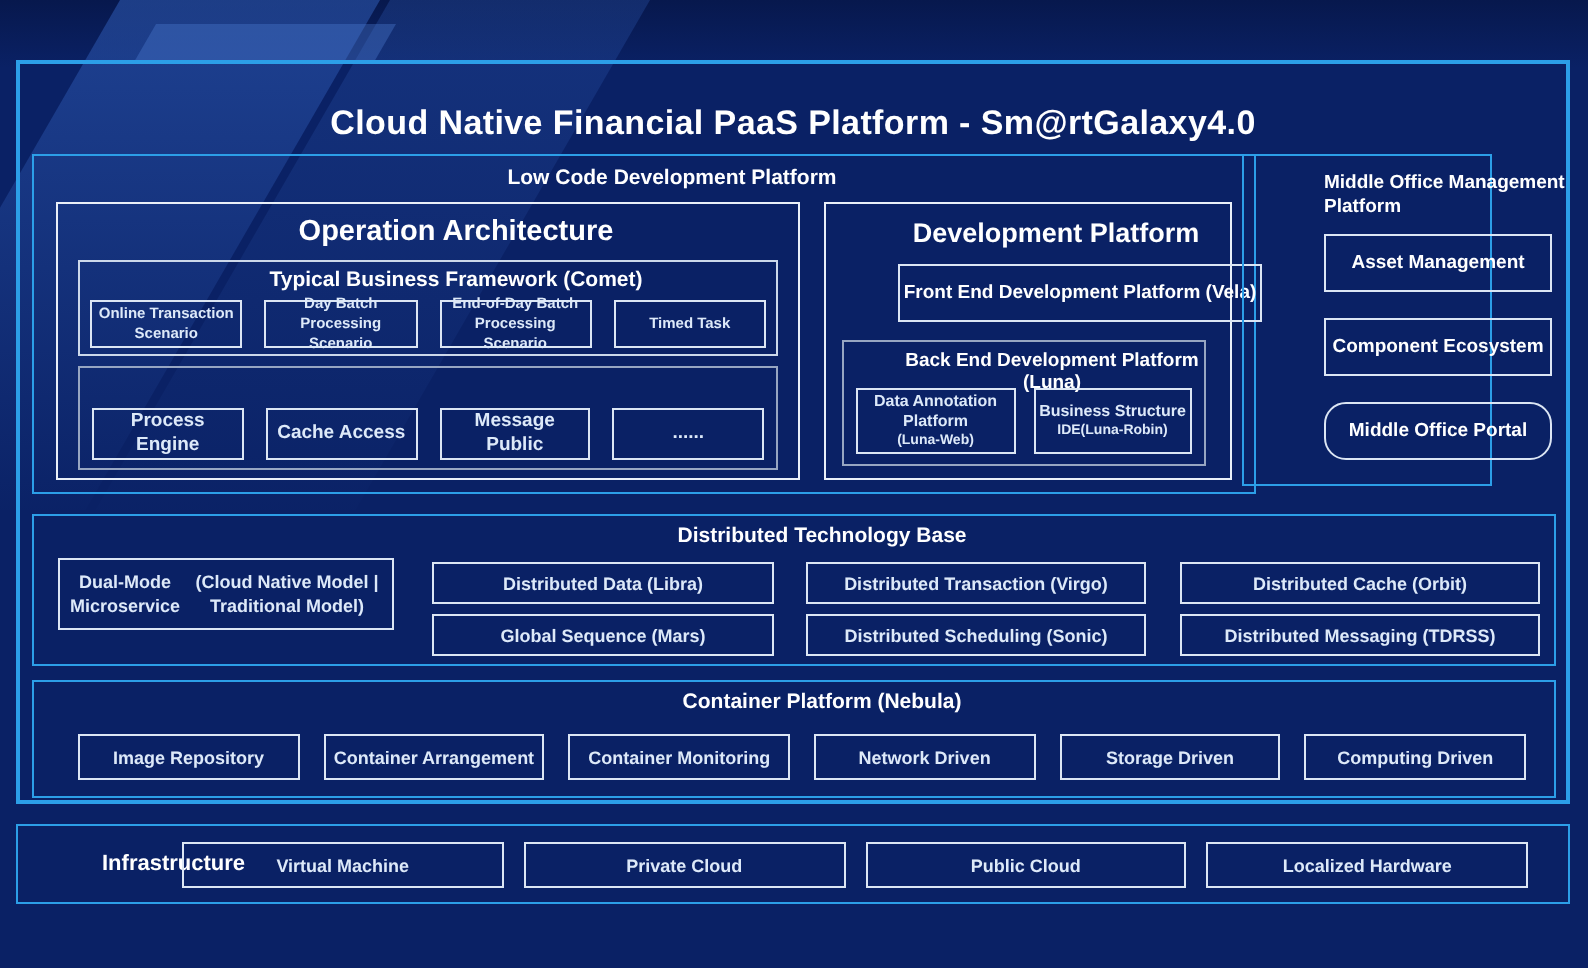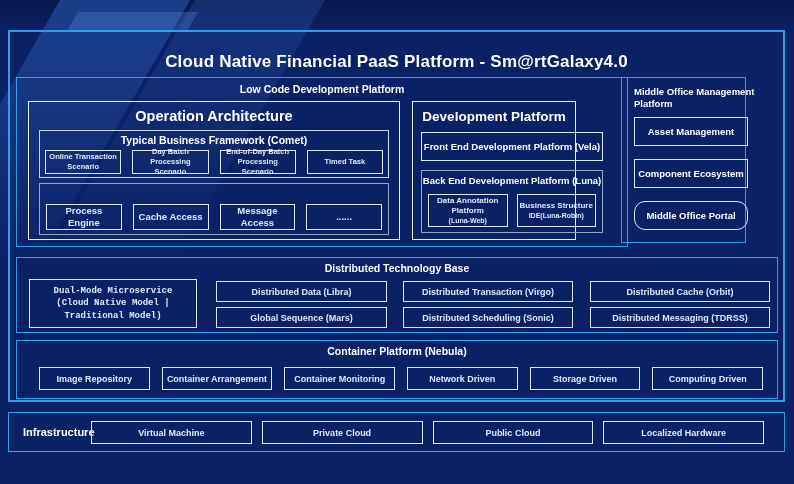--- a/index.html
+++ b/index.html
@@ -21,21 +21,21 @@
 
   .abs { position: absolute; }
   .frame-main  { border: 2px solid #2c9fe8; }
   .frame-sect  { border: 1.5px solid #2c9fe8; }
   .frame-white { border: 1px solid #e9eff8; }
   .frame-light { border: 1px solid #ccd8ea; padding-left: 48px; }
   .frame-gray  { border: 1px solid #97a6c2; }
   .frame-thin  { border: 1px solid #dce6f4; }
 
   .ctr { display: flex; align-items: center; justify-content: center; text-align: center; }
-  .hdr { font-weight: bold; color: #ffffff; }
+  .hdr { font-weight: bold; color: #ffffff; margin-left: 28px; }
   .boxtxt { font-weight: bold; color: #dde9f9; }
 
   .page-title { left: 8px; top: 36px; width: 777px; text-align: center; font-size: 17px; font-weight: bold; letter-spacing: .2px; margin-top: 16px; }
 
   .sect-label-ctr { left: 0; right: 0; text-align: center; }
 
   .tbf-row, .ccw-row, .be-row, .cp-row, .infra-row { display: flex; }
   .tbf-item { flex: 1; font-size: 7.5px; line-height: 1.3; padding: 1px 2px; }
   .ccw-item { flex: 1; font-size: 9.5px; line-height: 1.25; padding: 1px 2px; }
   .be-item  { flex: 1; font-size: 8px;  line-height: 1.3; padding: 2px 2px; flex-direction: column; }
@@ -69,27 +69,27 @@
           <div class="tbf-item frame-thin ctr boxtxt">Day Batch Processing Scenario</div>
           <div class="tbf-item frame-thin ctr boxtxt">End-of-Day Batch Processing Scenario</div>
           <div class="tbf-item frame-thin ctr boxtxt">Timed Task</div>
         </div>
       </div>
 
       <div class="abs frame-gray" style="left:10px; top:81px; width:350px; height:52px;">
         <div class="abs ccw-row" style="left:6px; right:6px; top:20px; height:26px; gap:11px;">
           <div class="ccw-item frame-thin ctr boxtxt">Process Engine</div>
           <div class="ccw-item frame-thin ctr boxtxt">Cache Access</div>
-          <div class="ccw-item frame-thin ctr boxtxt">Message Access</div>
+          <div class="ccw-item frame-thin ctr boxtxt">Message Public</div>
           <div class="ccw-item frame-thin ctr boxtxt">......</div>
         </div>
       </div>
     </div>
 
-    <div class="abs frame-white" style="left:395px; top:23px; width:164px; height:139px;">
+    <div class="abs frame-white" style="left:395px; top:23px; width:204px; height:139px;">
       <div class="abs sect-label-ctr hdr" style="top:7px; font-size:13.5px;">Development Platform</div>
 
       <div class="abs frame-thin ctr hdr" style="left:8px; top:30px; width:182px; height:29px; font-size:9.5px;">Front End Development Platform (Vela)</div>
 
       <div class="abs frame-gray" style="left:8px; top:68px; width:182px; height:63px;">
         <div class="abs sect-label-ctr hdr" style="top:4px; font-size:9.5px;">Back End Development Platform (Luna)</div>
         <div class="abs be-row" style="left:6px; right:6px; top:23px; height:33px; gap:9px;">
           <div class="be-item frame-thin ctr boxtxt">
             <span>Data Annotation Platform</span>
             <span class="sub">(Luna-Web)</span>
@@ -105,21 +105,21 @@
 
   <div class="abs frame-sect" style="left:621px; top:77px; width:125px; height:166px;">
     <div class="abs hdr" style="left:12px; top:8px; width:122px; font-size:9.5px; line-height:1.3;">Middle Office Management Platform</div>
     <div class="abs frame-thin ctr hdr mo-box" style="left:12px; top:39px;  width:114px; height:29px;">Asset Management</div>
     <div class="abs frame-thin ctr hdr mo-box" style="left:12px; top:81px;  width:114px; height:29px;">Component Ecosystem</div>
     <div class="abs frame-thin ctr hdr mo-box" style="left:12px; top:123px; width:114px; height:29px;border-radius:11px;">Middle Office Portal</div>
   </div>
 
   <div class="abs frame-sect" style="left:16px; top:257px; width:762px; height:76px;">
     <div class="abs sect-label-ctr hdr" style="top:4px; font-size:10.5px;">Distributed Technology Base</div>
-    <div class="abs frame-thin ctr boxtxt" style="left:12px; top:21px; width:168px; height:49px; font-size:9px; line-height:1.35; flex-direction:column; padding:2px;font-family:Liberation Mono, monospace;">
+    <div class="abs frame-thin ctr boxtxt" style="left:12px; top:21px; width:168px; height:36px; font-size:9px; line-height:1.35; padding:2px;">
       <span>Dual-Mode Microservice</span>
       <span>(Cloud Native Model | Traditional Model)</span>
     </div>
     <div class="abs frame-thin ctr boxtxt grid-box" style="left:199px; top:23px; width:171px; height:21px;">Distributed Data (Libra)</div>
     <div class="abs frame-thin ctr boxtxt grid-box" style="left:199px; top:49px; width:171px; height:21px;">Global Sequence (Mars)</div>
     <div class="abs frame-thin ctr boxtxt grid-box" style="left:386px; top:23px; width:170px; height:21px;">Distributed Transaction (Virgo)</div>
     <div class="abs frame-thin ctr boxtxt grid-box" style="left:386px; top:49px; width:170px; height:21px;">Distributed Scheduling (Sonic)</div>
     <div class="abs frame-thin ctr boxtxt grid-box" style="left:573px; top:23px; width:180px; height:21px;">Distributed Cache (Orbit)</div>
     <div class="abs frame-thin ctr boxtxt grid-box" style="left:573px; top:49px; width:180px; height:21px;">Distributed Messaging (TDRSS)</div>
   </div>

